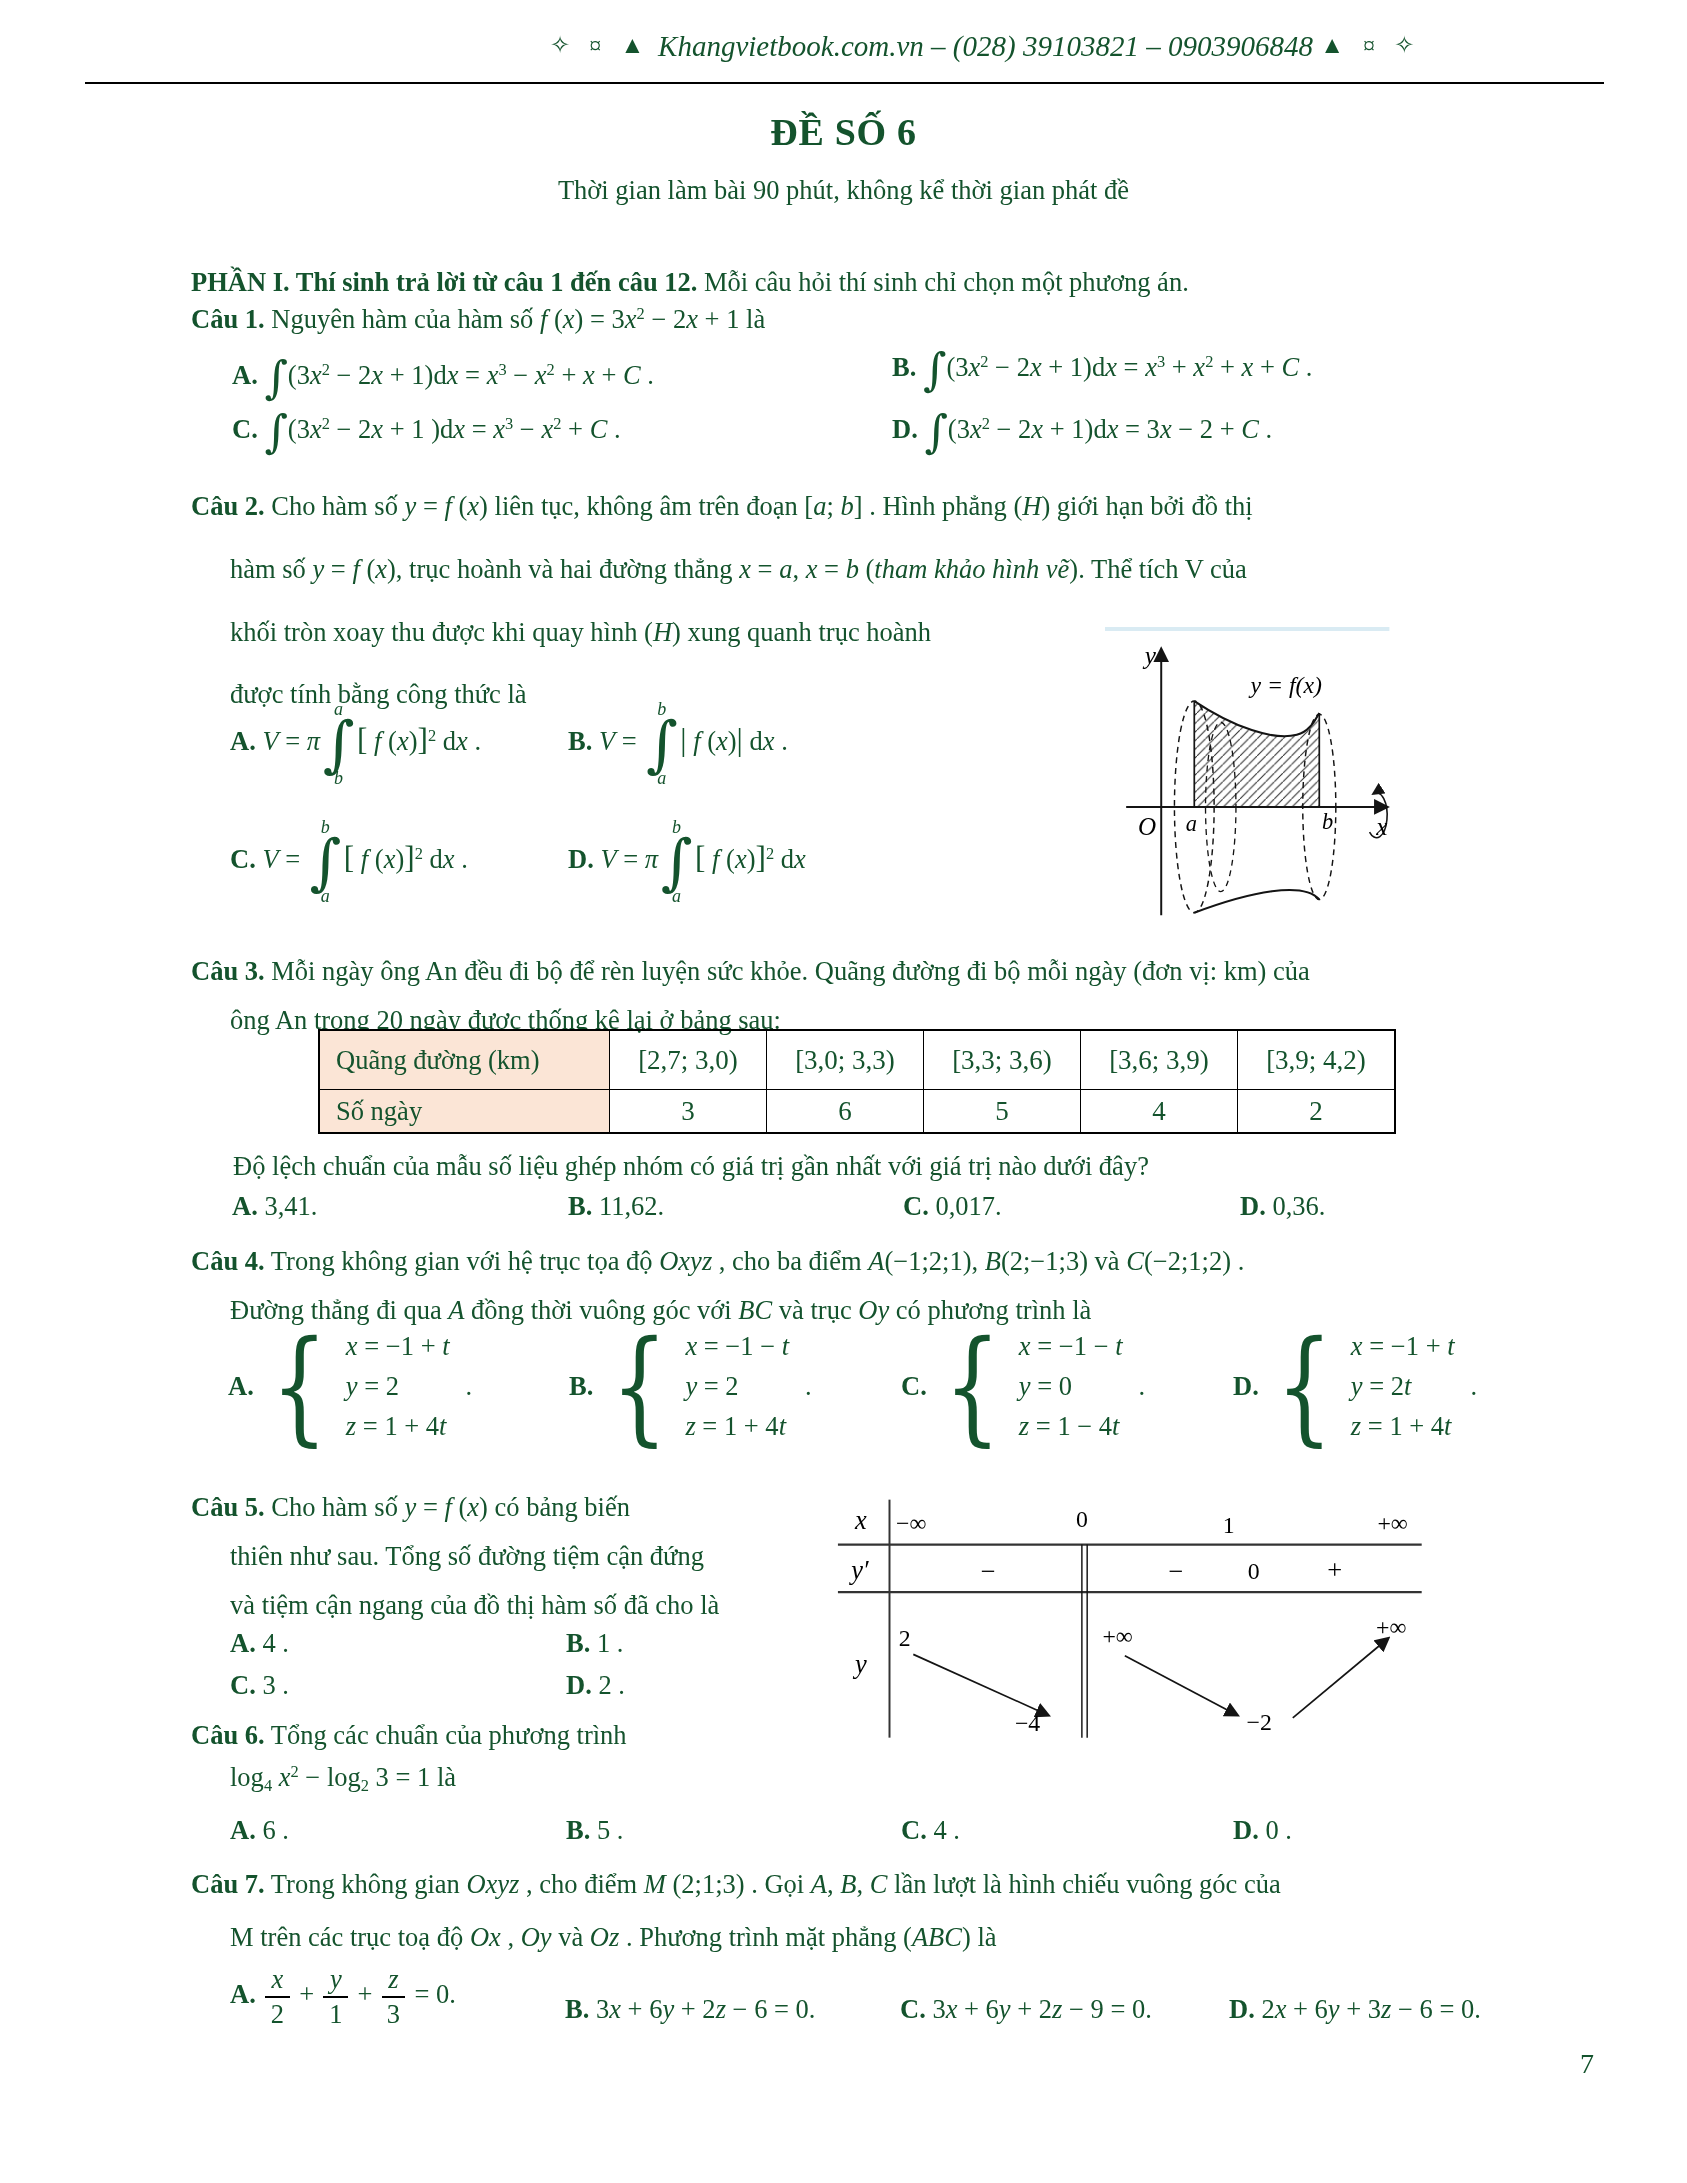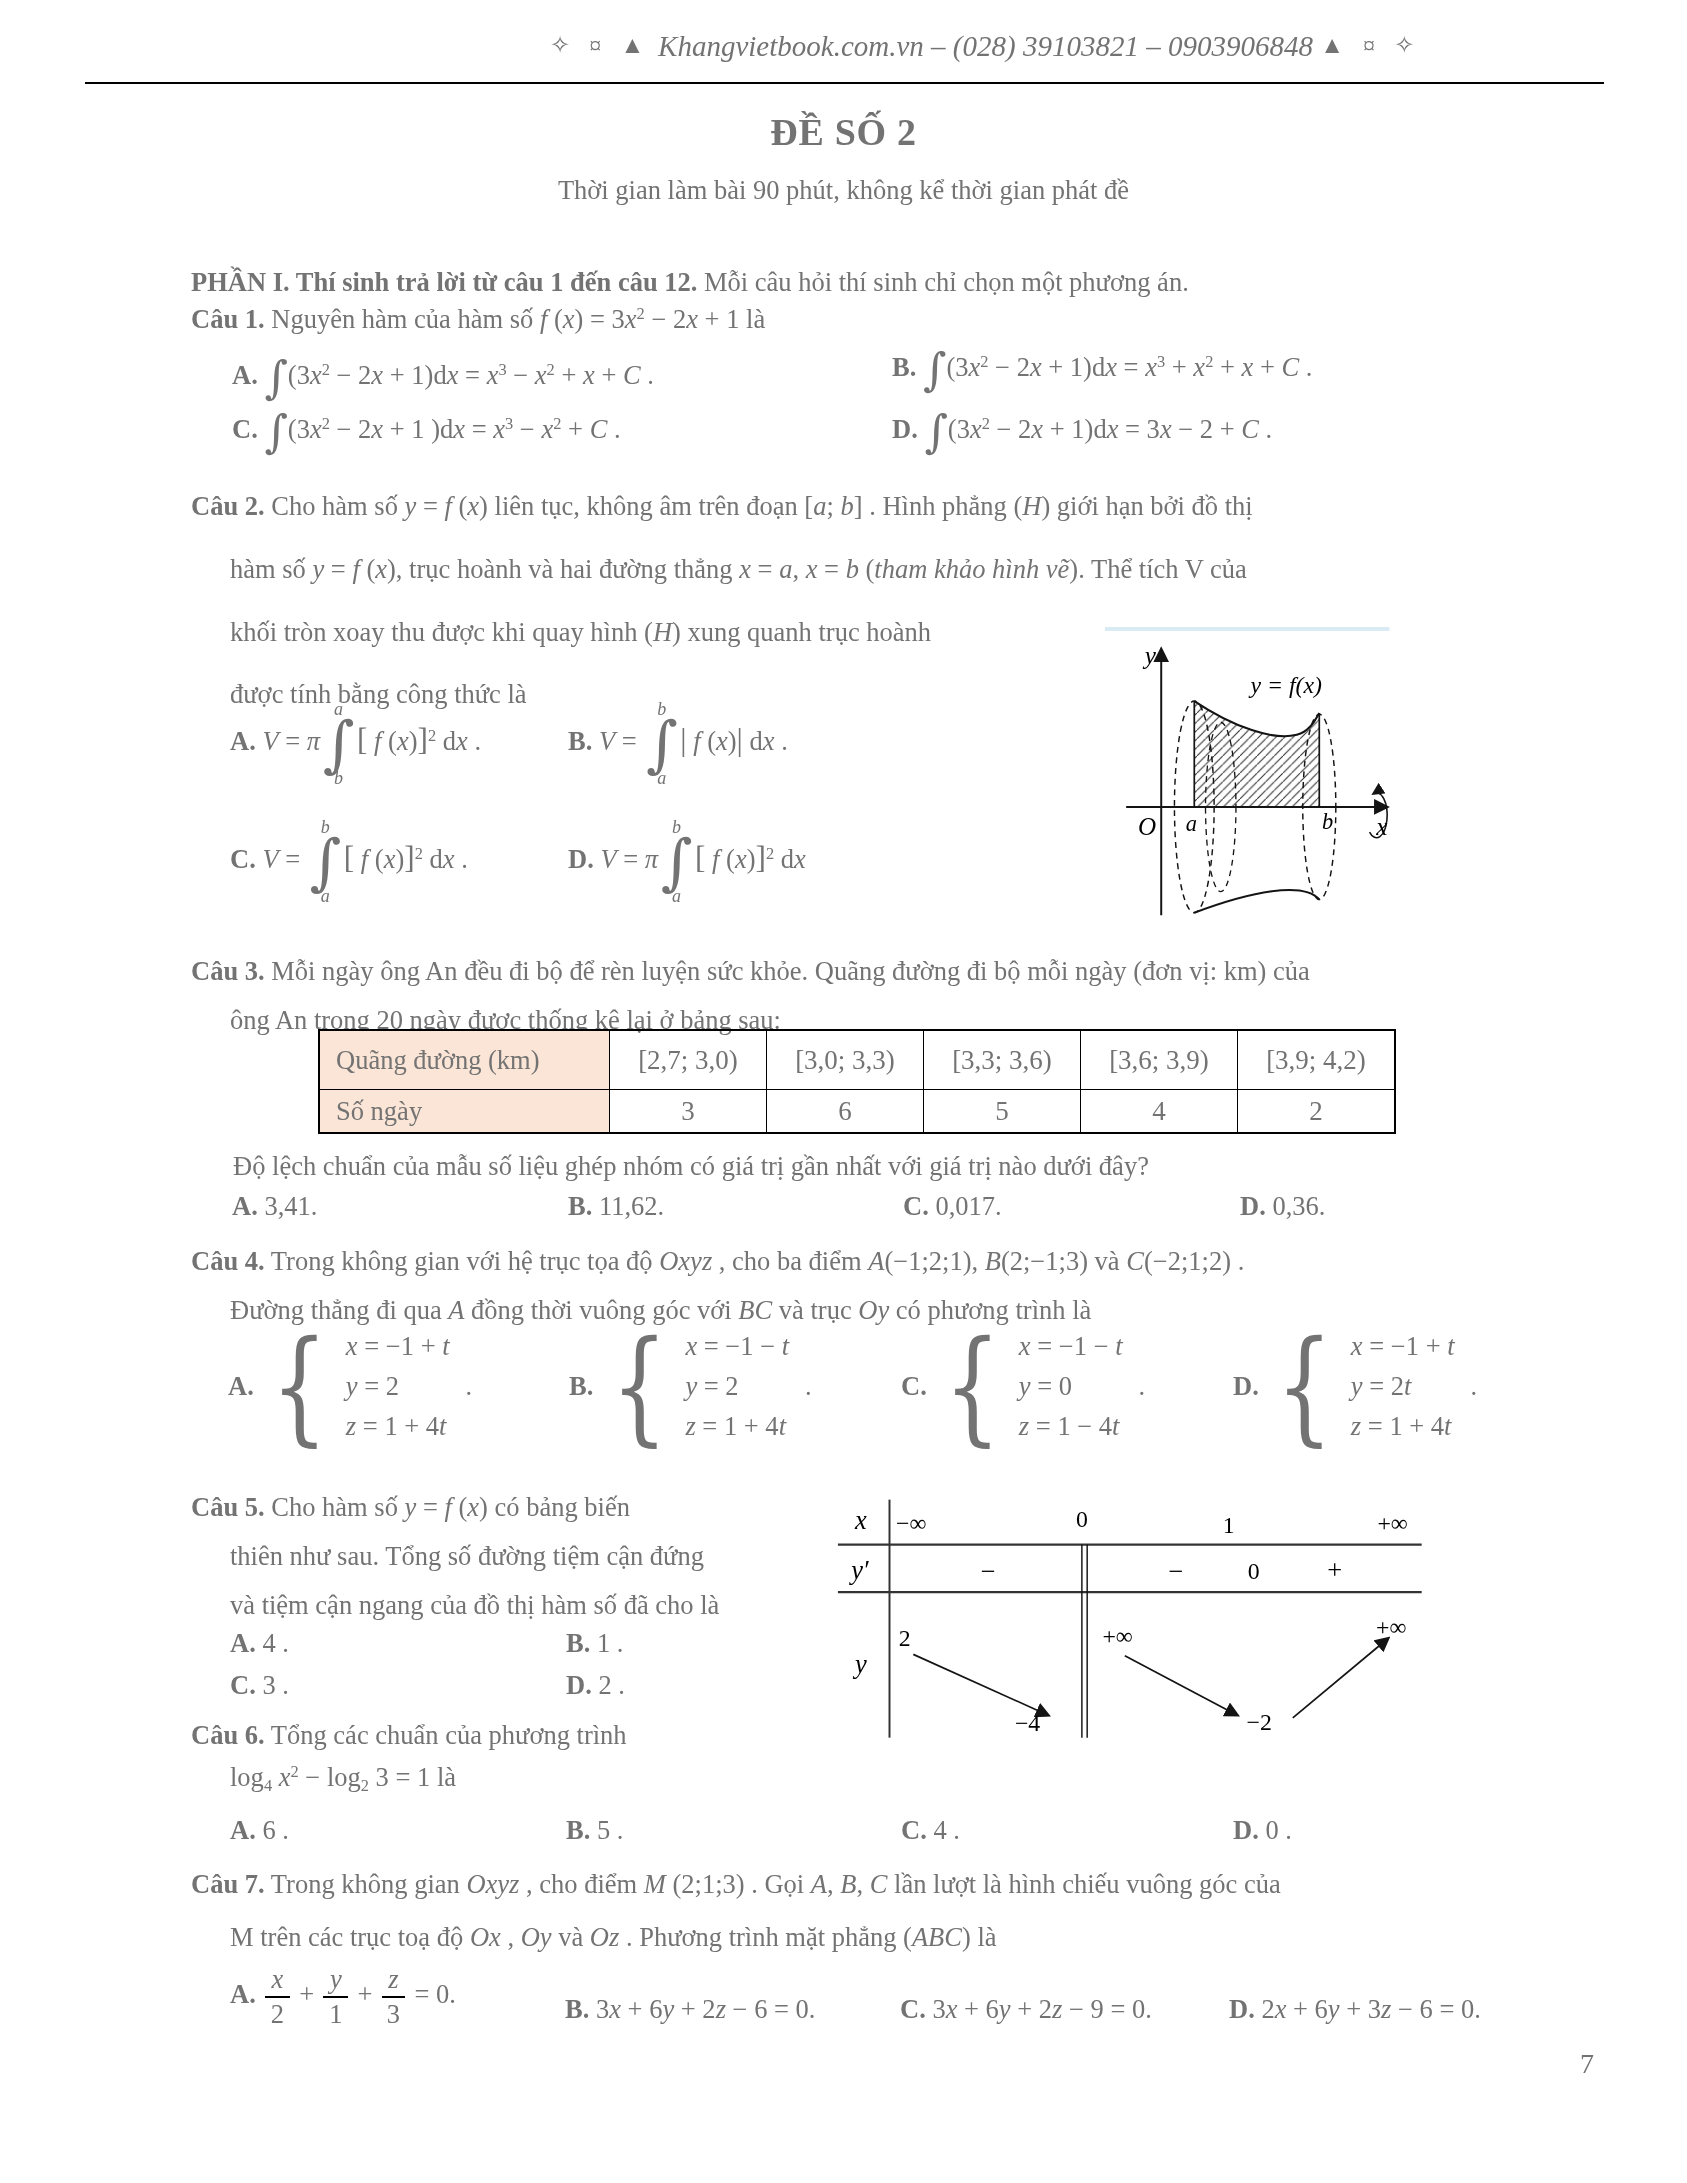--- a/index.html
+++ b/index.html
@@ -1,17 +1,17 @@
 <!DOCTYPE html>
 <html style="font-size:10.6px"><head>
 <meta charset="utf-8">
 <style>
   html,body{margin:0;padding:0;background:#e8e8e8;}
   .page{position:relative;width:1687px;height:2183px;background:#ffffff;
-        font-family:"Liberation Serif",serif;color:#737373;font-size:26.5px;overflow:hidden;}
+        font-family:"Liberation Serif",serif;color:#14532d;font-size:26.5px;overflow:hidden;}
   .abs{position:absolute;}
   .line{white-space:nowrap;line-height:40px;}
   .hdr{top:30px;left:284px;width:1403px;text-align:center;font-size:29px;font-style:italic;white-space:nowrap;}
   .hdr .deco{font-style:normal;font-size:24px;letter-spacing:6.6px;vertical-align:2.6px;}
   .rule{top:82px;left:85px;width:1519px;border-top:2.6px solid #000;height:0;}
   .title{top:110px;left:0;width:1687px;text-align:center;font-size:38px;font-weight:bold;letter-spacing:0.7px;}
   .subtitle{top:175px;left:0;width:1687px;text-align:center;font-size:26.5px;}
   .qlbl{font-weight:bold;}
   .opt{white-space:nowrap;}
   .opt b{font-weight:bold;}
@@ -46,21 +46,21 @@
 
 <div class="page">
 
   <div class="abs hdr">
     <span class="deco">✧ ¤ ▲</span>
     <span>Khangvietbook.com.vn – (028) 39103821 – 0903906848</span>
     <span class="deco">▲ ¤ ✧</span>
   </div>
   <div class="abs rule"></div>
 
-  <div class="abs title">ĐỀ SỐ 2</div>
+  <div class="abs title">ĐỀ SỐ 6</div>
   <div class="abs subtitle">Thời gian làm bài 90 phút, không kể thời gian phát đề</div>
 
   <div class="abs line" style="left:191px;top:262px">
     <b>PHẦN I. Thí sinh trả lời từ câu 1 đến câu 12.</b><span> Mỗi câu hỏi thí sinh chỉ chọn một phương án.</span>
   </div>
 
   <div class="abs line" style="left:191px;top:299px">
     <b class="qlbl">Câu 1.</b>
     <span>Nguyên hàm của hàm số <i>f</i> (<i>x</i>) = 3<i>x</i><sup>2</sup> − 2<i>x</i> + 1 là</span>
   </div>

